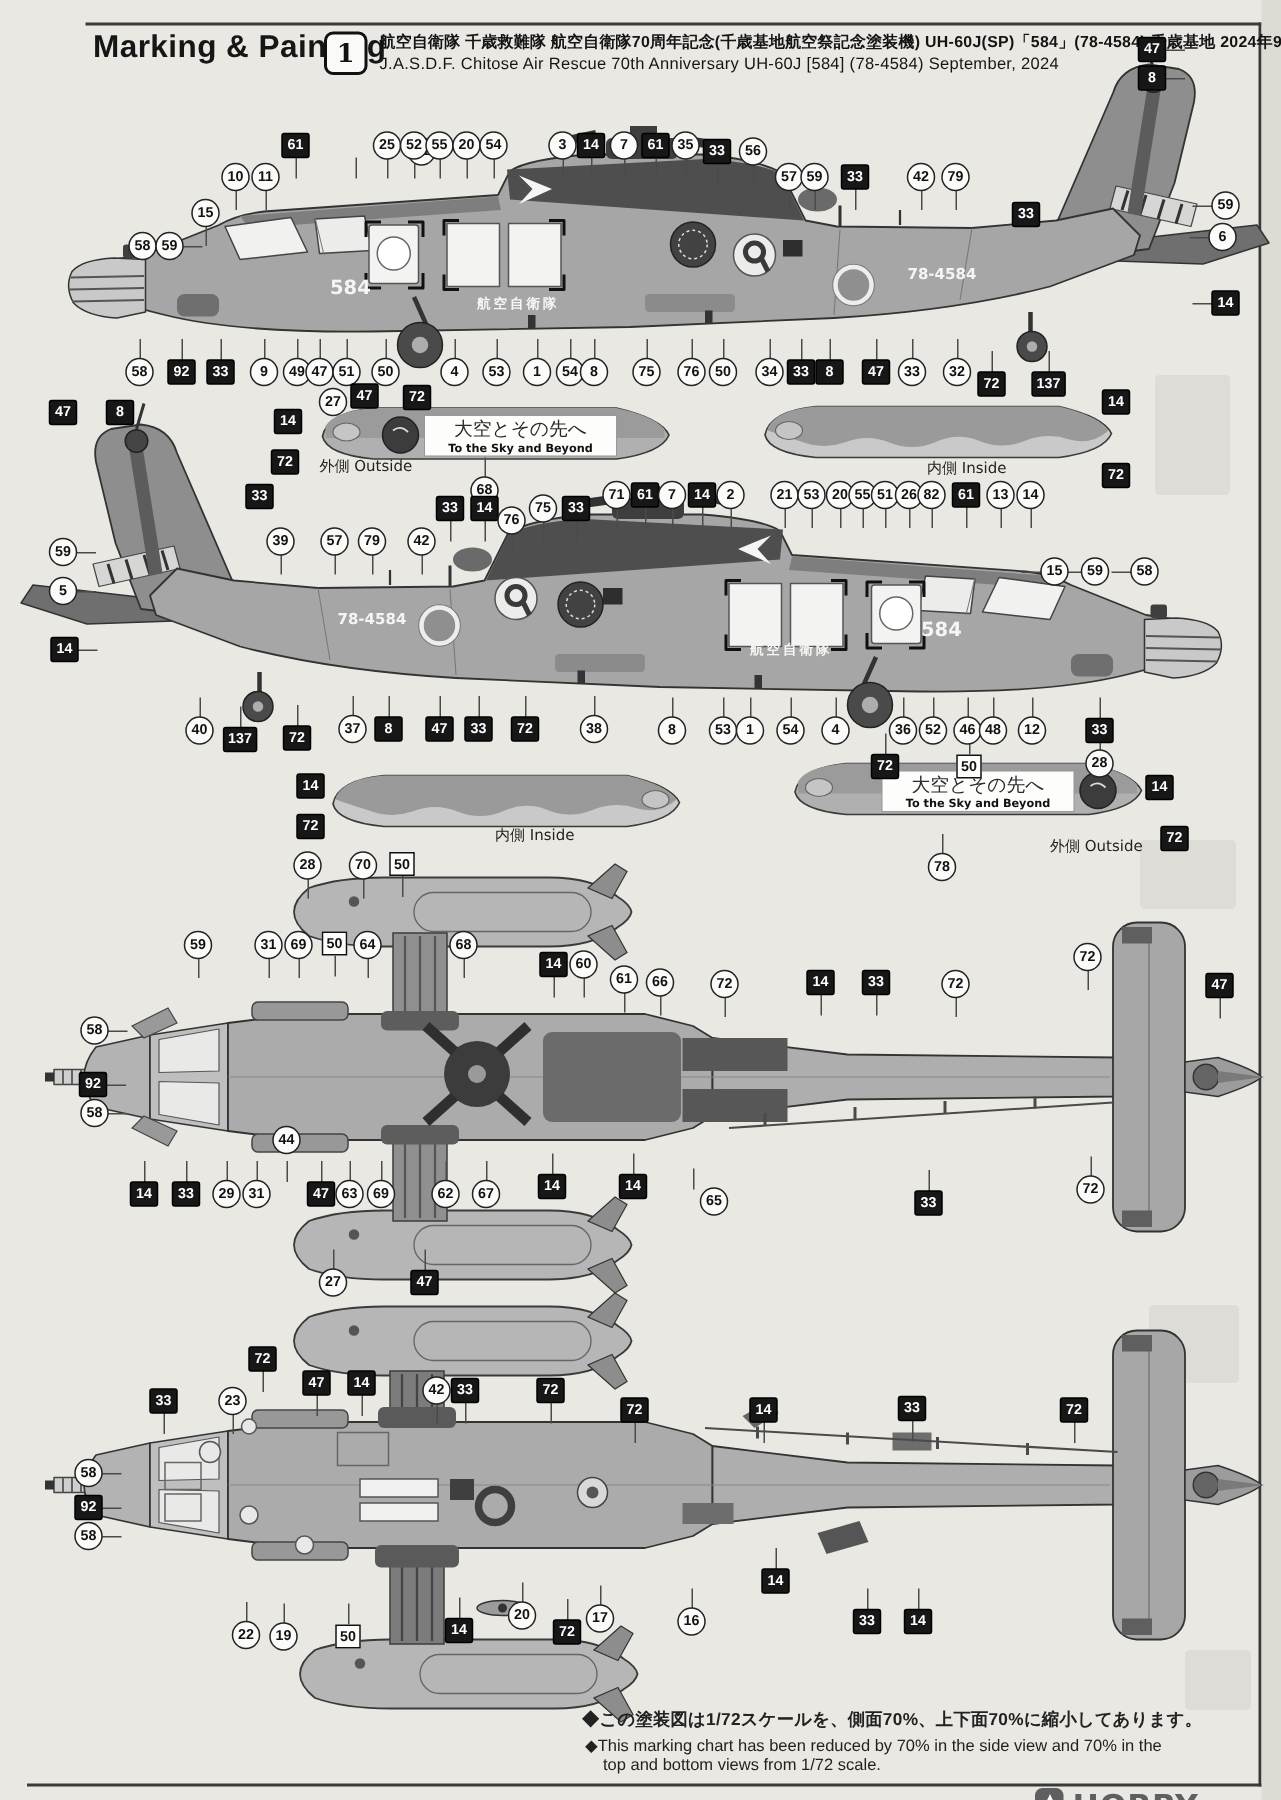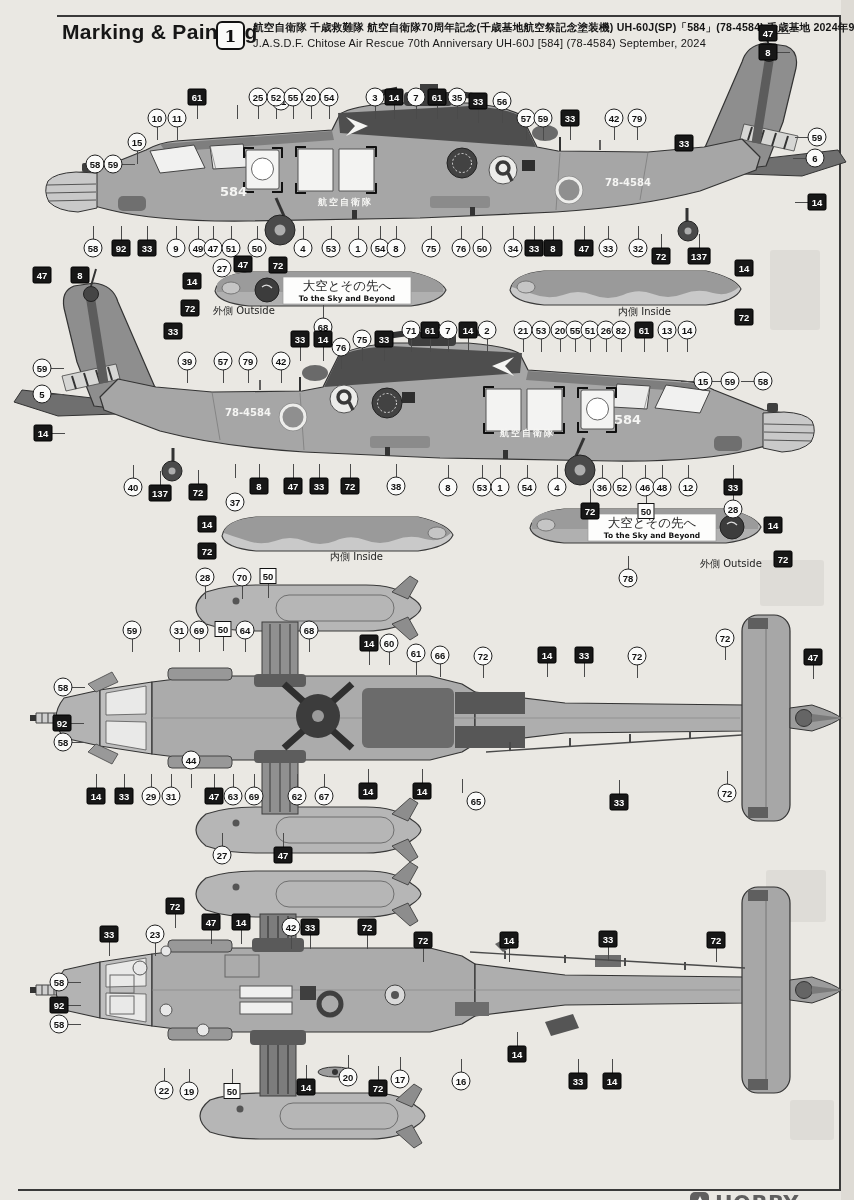--- a/index.html
+++ b/index.html
@@ -453,21 +453,21 @@
       <div class="m c" style="left: 730px; top: 381px;">59</div>
       <div class="stub" style="left: 741px; top: 381px; width: 14px; height: 1px;"></div>
       <div class="m c" style="left: 763px; top: 381px;">58</div>
       <div class="stub" style="left: 133px; top: 465px; width: 1px; height: 14px;"></div>
       <div class="m c" style="left: 133px; top: 487px;">40</div>
       <div class="stub" style="left: 160px; top: 471px; width: 1px; height: 14px;"></div>
       <div class="m box" style="left: 160px; top: 493px;">137</div>
       <div class="stub" style="left: 198px; top: 470px; width: 1px; height: 14px;"></div>
       <div class="m box" style="left: 198px; top: 492px;">72</div>
       <div class="stub" style="left: 235px; top: 464px; width: 1px; height: 14px;"></div>
-      <div class="m c" style="left: 235px; top: 502px;">37</div>
+      <div class="m c" style="left: 235px; top: 486px;">37</div>
       <div class="stub" style="left: 259px; top: 464px; width: 1px; height: 14px;"></div>
       <div class="m box" style="left: 259px; top: 486px;">8</div>
       <div class="stub" style="left: 293px; top: 464px; width: 1px; height: 14px;"></div>
       <div class="m box" style="left: 293px; top: 486px;">47</div>
       <div class="stub" style="left: 319px; top: 464px; width: 1px; height: 14px;"></div>
       <div class="m box" style="left: 319px; top: 486px;">33</div>
       <div class="stub" style="left: 350px; top: 464px; width: 1px; height: 14px;"></div>
       <div class="m box" style="left: 350px; top: 486px;">72</div>
       <div class="stub" style="left: 396px; top: 464px; width: 1px; height: 14px;"></div>
       <div class="m c" style="left: 396px; top: 486px;">38</div>
@@ -630,20 +630,25 @@
       <div class="stub" style="left: 461px; top: 1059px; width: 1px; height: 14px;"></div>
       <div class="m c" style="left: 461px; top: 1081px;">16</div>
       <div class="stub" style="left: 517px; top: 1032px; width: 1px; height: 14px;"></div>
       <div class="m box" style="left: 517px; top: 1054px;">14</div>
       <div class="stub" style="left: 578px; top: 1059px; width: 1px; height: 14px;"></div>
       <div class="m box" style="left: 578px; top: 1081px;">33</div>
       <div class="stub" style="left: 612px; top: 1059px; width: 1px; height: 14px;"></div>
       <div class="m box" style="left: 612px; top: 1081px;">14</div>
     </div>
 
+  <div class="foot">
+    <div class="ja">◆この塗装図は1/72スケールを、側面70%、上下面70%に縮小してあります。</div>
+    <div class="en">◆This marking chart has been reduced by 70% in the side view and 70% in the</div>
+    <div class="en2">top and bottom views from 1/72 scale.</div>
+  </div>
   <div class="watermark">
     <div class="wm-icon">
       <svg width="16" height="18" viewBox="0 0 16 18">
           <path d="M8,0 Q10,5 13,8 Q16,11 13,15 Q10,18 8,18 Q6,18 3,15 Q0,11 3,8 Q6,5 8,0 Z M8,10 Q6,13 8,15 Q10,13 8,10 Z" fill="#fff"></path>
         </svg>
     </div>
     <div class="wm-text">HOBBY SEARCH</div>
   </div>
 </div>
 

